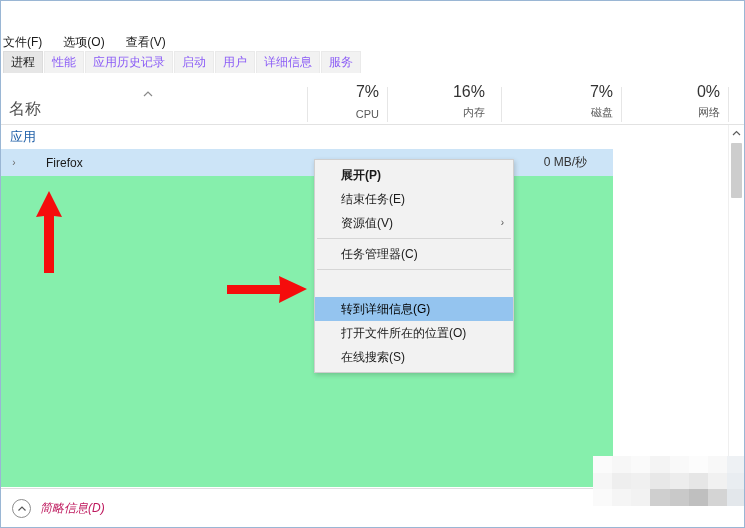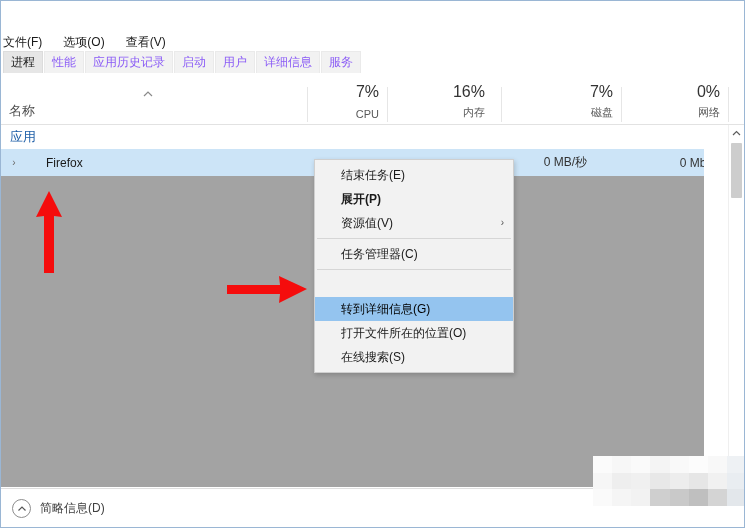--- a/index.html
+++ b/index.html
@@ -143,39 +143,39 @@
     left: 0;
     top: 10px;
     bottom: 2px;
     width: 1px;
     background: #e6e6e6;
   }
   .col-name-label {
     position: absolute;
     left: 8px;
     bottom: 4px;
-    font-size: 13px;
+    font-size: 16px;
     color: #4d4d4d;
   }
   .sort-arrow {
     position: absolute;
     left: 141px;
     top: 8px;
     width: 12px;
     height: 10px;
     color: #8a8a8a;
   }
 
   
   .listarea {
     position: absolute;
     left: 0; top: 124px;
-    width: 703px;
+    width: 612px;
     height: 362px;
-    background: #a3a3a3;
+    background: #86efac;
     overflow: hidden;
   }
   .group-header {
     position: absolute;
     left: 0; top: 0;
     width: 727px;
     height: 24px;
     display: flex;
     align-items: center;
     padding-left: 9px;
@@ -271,21 +271,22 @@
     border-radius: 50%;
     display: flex;
     align-items: center;
     justify-content: center;
     color: #555;
     margin-right: 9px;
     flex: 0 0 auto;
   }
   .status-label {
     font-size: 12px;
-    color: #404040;
+    color: #be185d;
+    font-style: italic;
   }
 
   
   .ctxmenu {
     position: absolute;
     left: 313px;
     top: 158px;
     width: 200px;
     background: #f2f2f2;
     border: 1px solid #cfcfcf;
@@ -453,22 +454,22 @@
   <div class="statusbar">
     <span class="fewer-circle">
       <svg width="10" height="8" viewBox="0 0 10 8" aria-hidden="true">
         <polyline points="1.5,5.5 5,2 8.5,5.5" fill="none" stroke="currentColor" stroke-width="1.2"></polyline>
       </svg>
     </span>
     <span class="status-label">简略信息(D)</span>
   </div>
 
   <div class="ctxmenu">
+    <div class="ctx-item bold">展开(P)</div>
     <div class="ctx-item">结束任务(E)</div>
-    <div class="ctx-item bold">展开(P)</div>
     <div class="ctx-item">
       <span>资源值(V)</span>
       <span class="ctx-submenu-arrow">›</span>
     </div>
     <div class="ctx-sep"></div>
     <div class="ctx-item">任务管理器(C)</div>
     <div class="ctx-sep"></div>
     <div class="ctx-item"></div>
     <div class="ctx-item highlight">转到详细信息(G)</div>
     <div class="ctx-item">打开文件所在的位置(O)</div>

